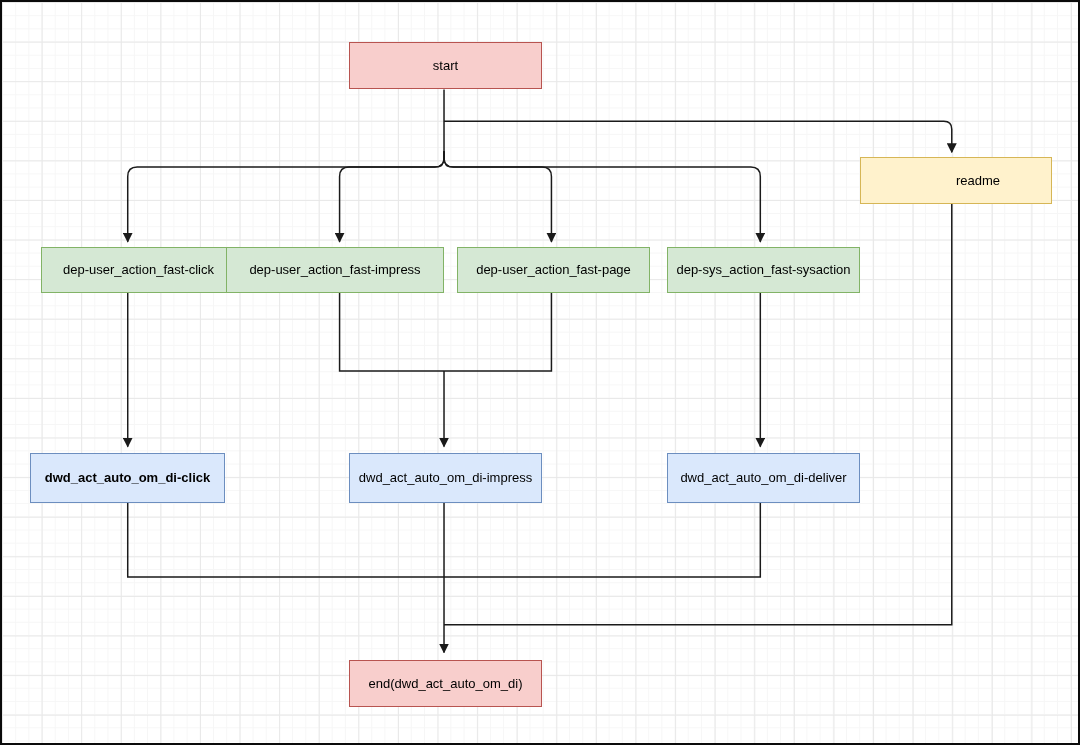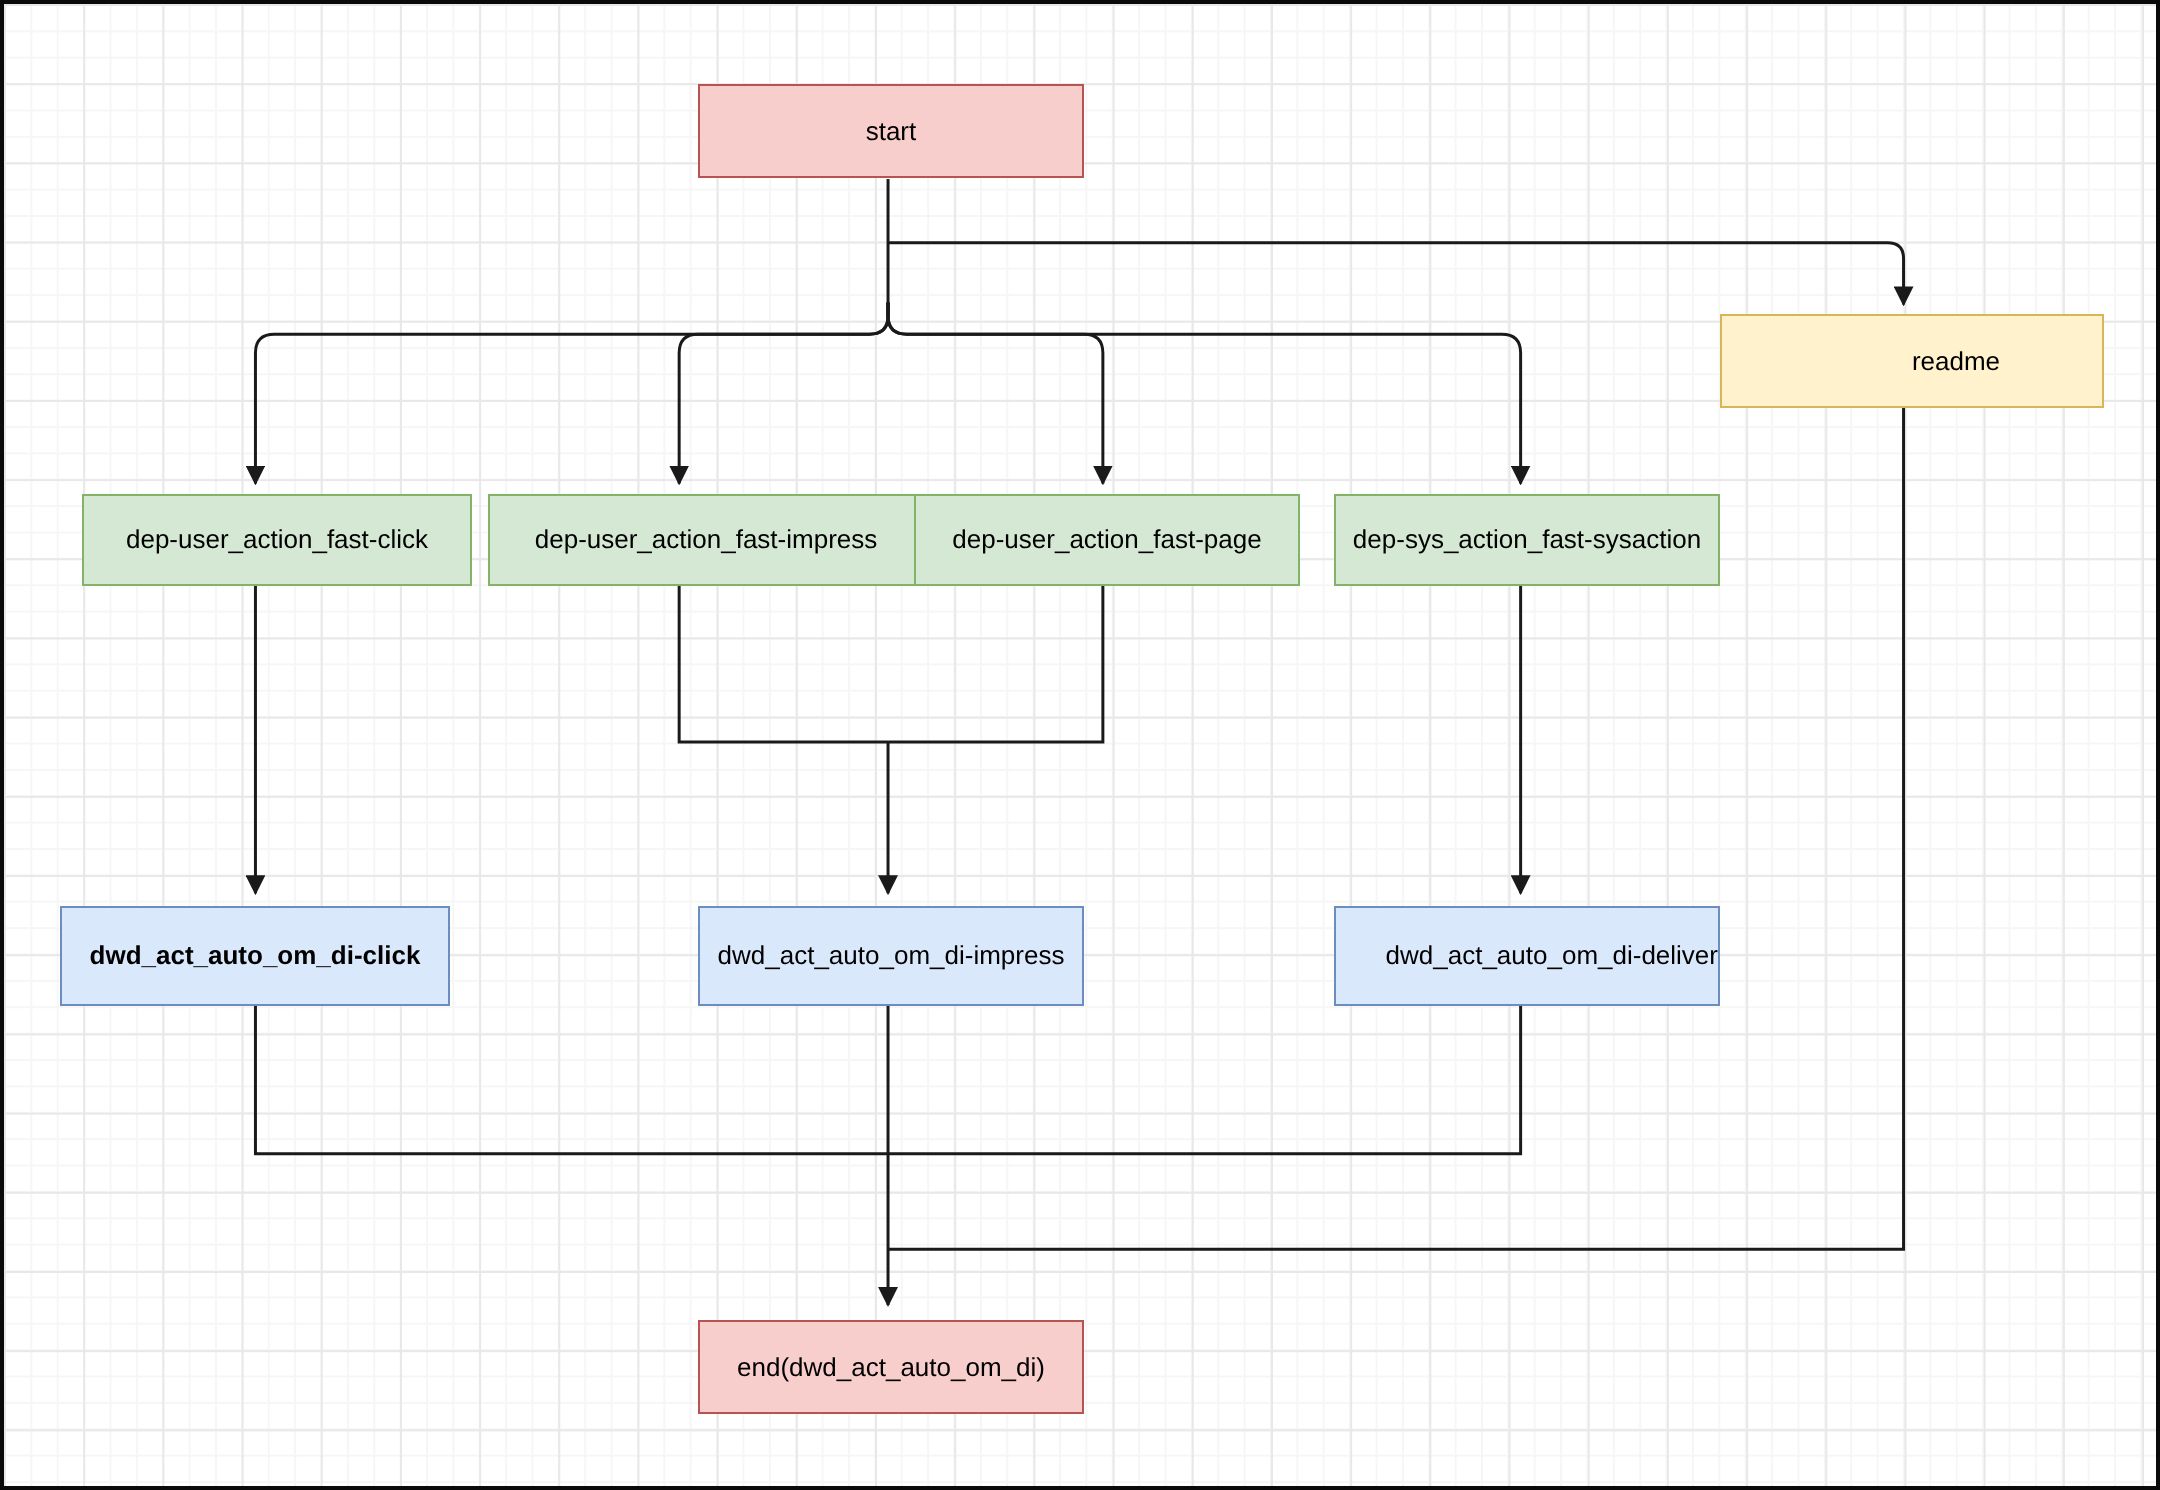--- a/index.html
+++ b/index.html
@@ -78,35 +78,35 @@
   <div>
       <div class="node" style="left: 347px; top: 40px; width: 193px; height: 47px; background: rgb(248, 206, 204); border: 1.5px solid rgb(184, 84, 80);">
         <span>start</span>
       </div>
       <div class="node" style="left: 858px; top: 155px; width: 192px; height: 47px; background: rgb(255, 242, 204); border: 1.5px solid rgb(214, 182, 86); padding-left: 44px;">
         <span>readme</span>
       </div>
       <div class="node" style="left: 28px; top: 245px; width: 195px; height: 46px; background: rgb(213, 232, 212); border: 1.5px solid rgb(130, 179, 102); margin-left: 11px;">
         <span>dep-user_action_fast-click</span>
       </div>
-      <div class="node" style="left: 242px; top: 245px; width: 218px; height: 46px; background: rgb(213, 232, 212); border: 1.5px solid rgb(130, 179, 102); justify-content: center;">
+      <div class="node" style="left: 224px; top: 245px; width: 218px; height: 46px; background: rgb(213, 232, 212); border: 1.5px solid rgb(130, 179, 102); justify-content: center;">
         <span>dep-user_action_fast-impress</span>
       </div>
       <div class="node" style="left: 455px; top: 245px; width: 193px; height: 46px; background: rgb(213, 232, 212); border: 1.5px solid rgb(130, 179, 102);">
         <span>dep-user_action_fast-page</span>
       </div>
       <div class="node" style="left: 665px; top: 245px; width: 193px; height: 46px; background: rgb(213, 232, 212); border: 1.5px solid rgb(130, 179, 102);">
         <span>dep-sys_action_fast-sysaction</span>
       </div>
       <div class="node" style="left: 28px; top: 451px; width: 195px; height: 50px; background: rgb(218, 232, 252); border: 1.5px solid rgb(108, 142, 191); font-weight: bold;">
         <span>dwd_act_auto_om_di-click</span>
       </div>
       <div class="node" style="left: 347px; top: 451px; width: 193px; height: 50px; background: rgb(218, 232, 252); border: 1.5px solid rgb(108, 142, 191);">
         <span>dwd_act_auto_om_di-impress</span>
       </div>
-      <div class="node" style="left: 665px; top: 451px; width: 193px; height: 50px; background: rgb(218, 232, 252); border: 1.5px solid rgb(108, 142, 191); justify-content: flex-end;">
+      <div class="node" style="left: 665px; top: 451px; width: 193px; height: 50px; background: rgb(218, 232, 252); border: 1.5px solid rgb(108, 142, 191);">
         <span>dwd_act_auto_om_di-deliver</span>
       </div>
       <div class="node" style="left: 347px; top: 658px; width: 193px; height: 47px; background: rgb(248, 206, 204); border: 1.5px solid rgb(184, 84, 80);">
         <span>end(dwd_act_auto_om_di)</span>
       </div>
     </div>
 </div>
 
 </body></html>

